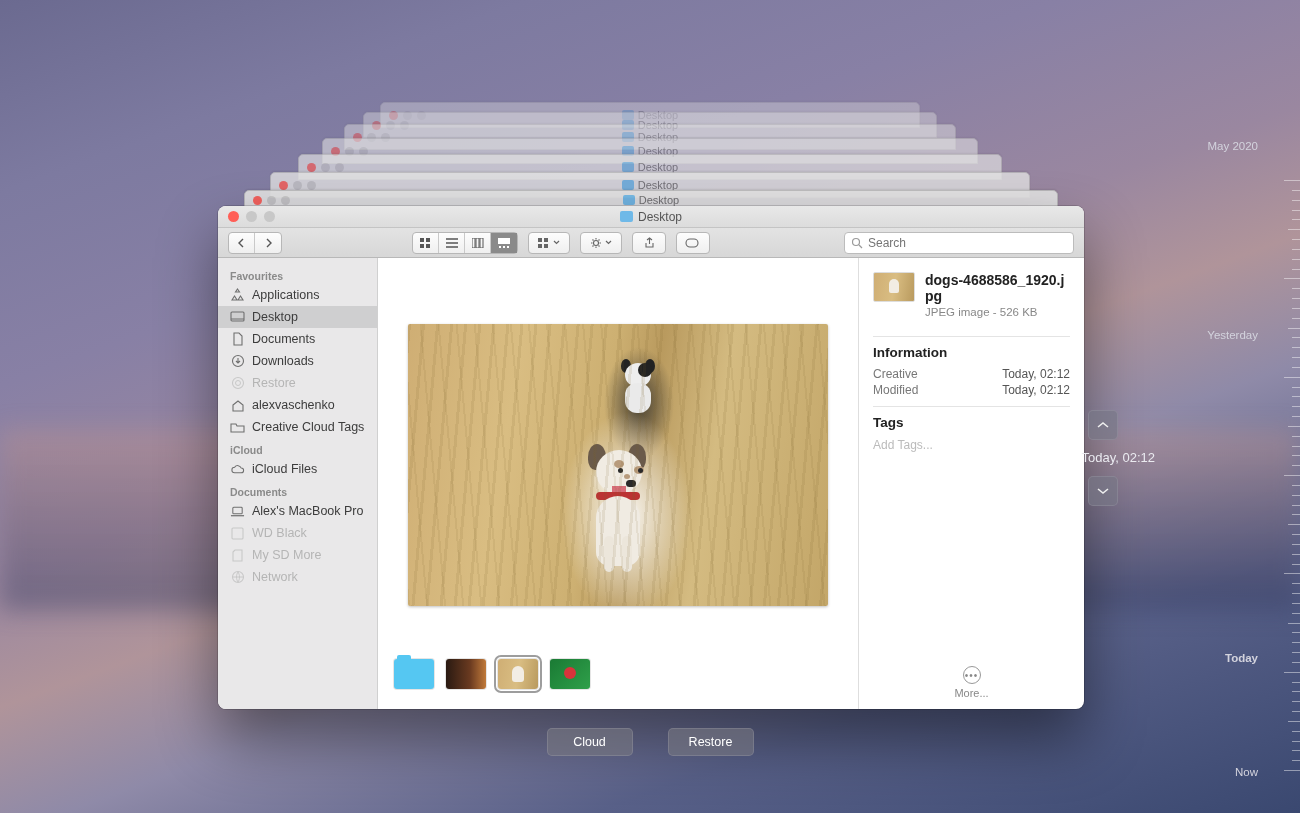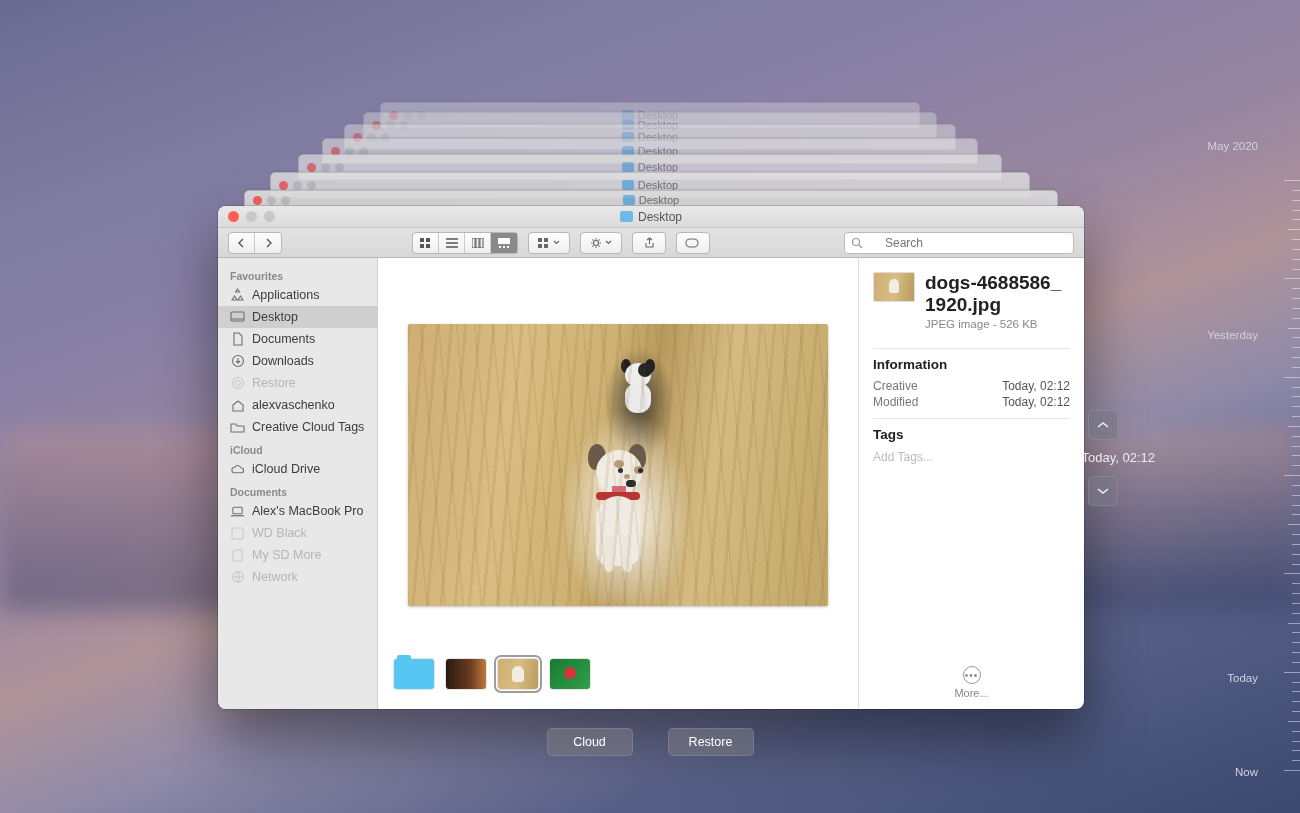--- a/index.html
+++ b/index.html
@@ -52,21 +52,21 @@
     height:30px; background:linear-gradient(#e3e3e3,#d7d7d7);
     border-bottom:1px solid #b8b8b8; display:flex; align-items:center;
     padding:0 10px; gap:10px;
   }
   .seg{ display:flex; background:linear-gradient(#fdfdfd,#efefef); border:1px solid #b7b7b7; border-radius:4px; height:22px;}
   .seg .btn{ width:26px; display:flex;align-items:center;justify-content:center; border-right:1px solid #c9c9c9; color:#555;}
   .seg .btn:last-child{border-right:none;}
   .seg .btn.active{ background:#8a8a8a; color:#fff;}
   .single{ width:34px; height:22px; background:linear-gradient(#fdfdfd,#efefef); border:1px solid #b7b7b7; border-radius:4px; display:flex;align-items:center;justify-content:center;color:#666;}
   .spacer{flex:1;}
-  .search{ width:230px; height:22px; background:#fff; border:1px solid #bcbcbc; border-radius:4px; display:flex;align-items:center;padding:0 6px;color:#999;gap:22px;}
+  .search{ width:230px; height:22px; background:#fff; border:1px solid #bcbcbc; border-radius:4px; display:flex;align-items:center;padding:0 6px;color:#999;gap:5px;}
   .search input{ border:none;outline:none;flex:1;font-size:12px;background:transparent;}
 
   .body{ display:flex; height:451px;}
   .sidebar{ width:160px; background:#e9e8e9; border-right:1px solid #d0d0d0; padding-top:6px; font-size:12.5px;}
   .sb-head{ color:#8a8a8a; font-size:10.5px; font-weight:600; padding:6px 12px 2px;}
   .sb-item{ display:flex;align-items:center;gap:7px; padding:3px 12px; color:#3c3c3c; height:22px;}
   .sb-item.sel{ background:#cfcfd0;}
   .sb-item.dim{ color:#b5b5b5;}
   .sb-ico{ width:15px;height:14px; color:#6f6f6f; display:flex;align-items:center;justify-content:center; flex-shrink:0;}
   .sb-item.dim .sb-ico{ color:#c8c8c8;}
@@ -117,21 +117,21 @@
   .th.dark{ background:linear-gradient(90deg,#2a1a12,#6a3a20 60%,#c07a3a);}
   .th.sel{ outline:2px solid #9d9d9d; outline-offset:2px; background:linear-gradient(100deg,#cfae74,#d9bd82,#b99a5e); position:relative;}
   .th.sel::after{ content:""; position:absolute; left:14px;top:7px;width:12px;height:16px;background:#f2ede4;border-radius:6px 6px 3px 3px;}
   .th.plant{ background:linear-gradient(135deg,#1a7a34,#2fa04a); position:relative;}
   .th.plant::after{content:"";position:absolute;left:14px;top:8px;width:12px;height:12px;background:#d8343b;border-radius:50%;}
 
   .info{ width:225px; padding:14px 14px 10px; display:flex;flex-direction:column;}
   .info-head{ display:flex; gap:10px; margin-bottom:14px;}
   .info-thumb{ width:42px;height:30px; background:linear-gradient(100deg,#cfae74,#d9bd82,#b99a5e); border:1px solid #ddd; border-radius:2px; flex-shrink:0; position:relative;}
   .info-thumb::after{ content:"";position:absolute;left:15px;top:6px;width:10px;height:14px;background:#f2ede4;border-radius:5px 5px 2px 2px;}
-  .info-title{ font-weight:700; font-size:19px; color:#222; line-height:1.15; word-break:break-all;}
+  .info-title{ font-weight:700; font-size:14px; color:#222; line-height:1.15; word-break:break-all;}
   .info-sub{ font-size:11.5px; color:#888; margin-top:2px;}
   .hr{ border:none;border-top:1px solid #e4e4e4; margin:4px 0 8px;}
   .sect{ font-weight:700; font-size:13.5px; color:#222; margin-bottom:6px;}
   .kv{ display:flex; justify-content:space-between; font-size:12px; color:#555; padding:1px 0;}
   .kv .k{color:#777;}
   .tags-ph{ color:#bbb; font-size:12px; margin-top:2px;}
   .info .fill{flex:1;}
   .more{ text-align:center; color:#888; font-size:11px;}
   .more-ico{ width:18px;height:18px;border:1.2px solid #999;border-radius:50%;margin:0 auto 3px;display:flex;align-items:center;justify-content:center;font-size:10px;letter-spacing:1px;}
 
@@ -405,21 +405,21 @@
           </span>
           <span>Creative Cloud Tags</span>
         </div>
         <div class="sb-head">iCloud</div>
         <div class="sb-item">
           <span class="sb-ico">
             <svg width="16" height="11" viewBox="0 0 16 11">
               <path d="M5 9a3 3 0 010-6 4 4 0 017 1 2.5 2.5 0 010 5z" fill="none" stroke="currentColor" stroke-width="1.1"></path>
             </svg>
           </span>
-          <span>iCloud Drive</span>
+          <span>iCloud Files</span>
         </div>
         <div class="sb-head">Documents</div>
         <div class="sb-item">
           <span class="sb-ico">
             <svg width="16" height="11" viewBox="0 0 16 11">
               <rect x="3" y="1" width="10" height="7" rx="1" fill="none" stroke="currentColor" stroke-width="1.1"></rect>
               <path d="M1 10h14" stroke="currentColor" stroke-width="1.3"></path>
             </svg>
           </span>
           <span>Alex's MacBook Pro</span>
@@ -538,21 +538,21 @@
   <div class="nav-btn">
       <svg width="12" height="8">
         <path d="M1 2l5 4 5-4" fill="none" stroke="currentColor" stroke-width="1.6"></path>
       </svg>
     </div>
 </div>
 
 <div class="timeline">
   <div class="tl-label" style="top:140px;">May 2020</div>
   <div class="tl-label" style="top:329px;">Yesterday</div>
-  <div class="tl-label" style="top:672px;">Today</div>
+  <div class="tl-label" style="top:652px;font-weight:bold;">Today</div>
   <div class="tl-label" style="top:766px;">Now</div>
   <div class="ticks" id="ticks">
       <div class="tick big" style="top: 0px;"></div>
       <div class="tick sm" style="top: 9.83333px;"></div>
       <div class="tick sm" style="top: 19.6667px;"></div>
       <div class="tick sm" style="top: 29.5px;"></div>
       <div class="tick sm" style="top: 39.3333px;"></div>
       <div class="tick med" style="top: 49.1667px;"></div>
       <div class="tick sm" style="top: 59px;"></div>
       <div class="tick sm" style="top: 68.8333px;"></div>

